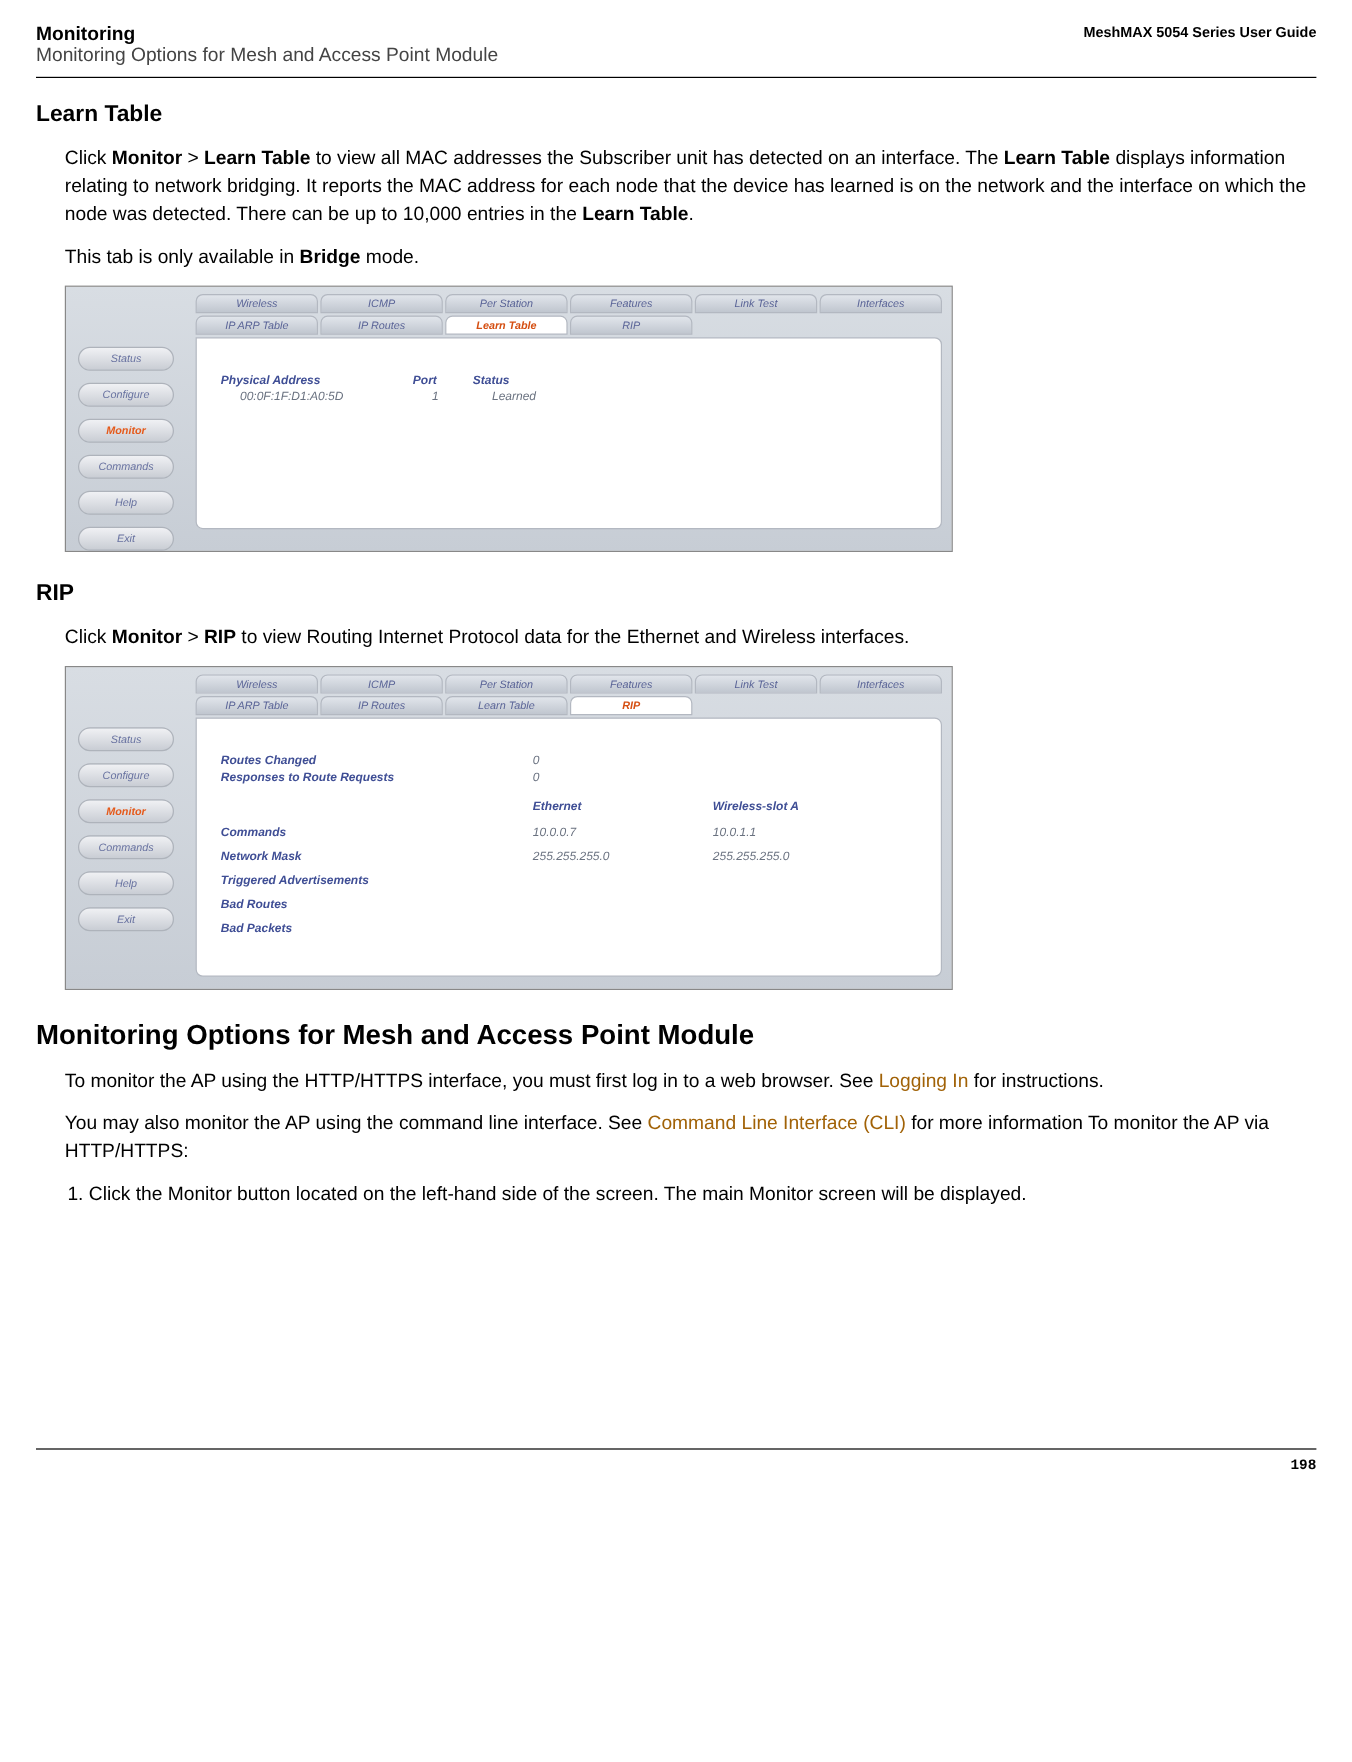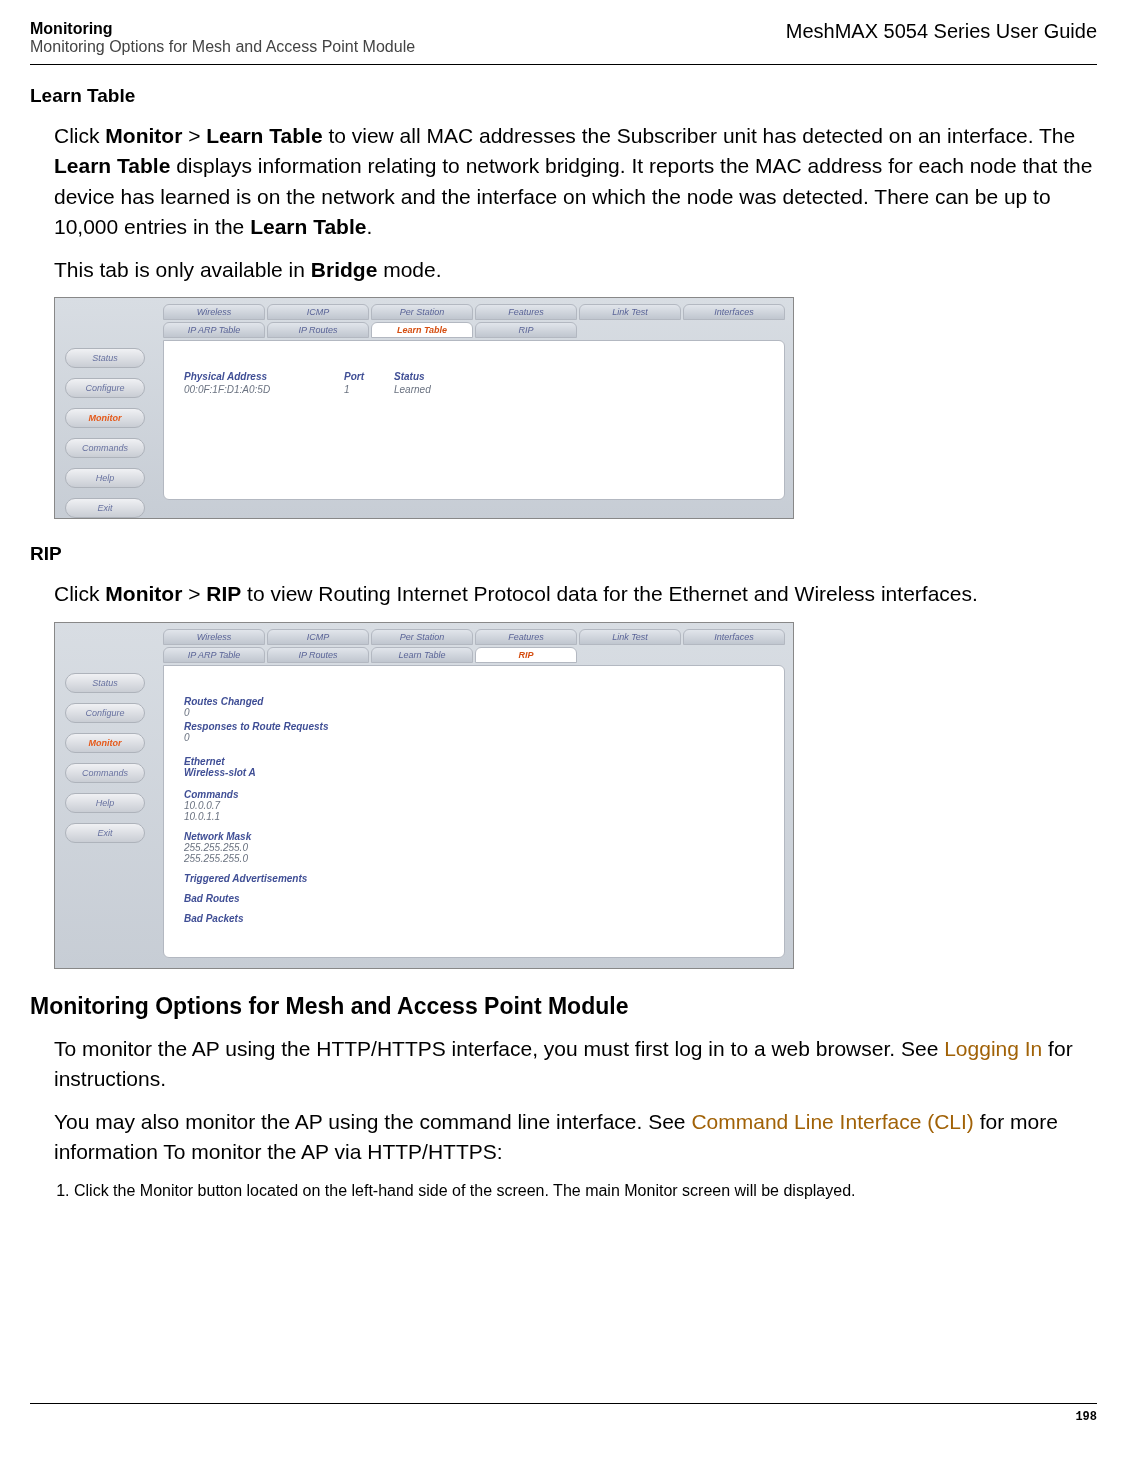--- a/index.html
+++ b/index.html
@@ -21,22 +21,22 @@
       margin-bottom: 8px;
       gap: 22px;
     }
     .header-left {
       font-size: 16px;
     }
     .header-left .bold {
       font-weight: bold;
     }
     .header-right {
-      font-size: 20px;
-      font-weight: normal;
+      font-size: 12px;
+      font-weight: bold;
     }
     .header-subtitle {
       font-size: 16px;
       color: #444;
     }
     hr.top-rule {
       border: none;
       border-top: 1px solid #000;
       margin-top: 6px;
       margin-bottom: 20px;
@@ -46,21 +46,21 @@
       font-weight: bold;
       margin-bottom: 14px;
     }
     h2.main-section-title {
       font-size: 23px;
       font-weight: bold;
       margin-top: 24px;
       margin-bottom: 14px;
     }
     p.body-text {
-      font-size: 21px;
+      font-size: 16px;
       line-height: 1.45;
       margin-left: 24px;
       margin-bottom: 12px;
     }
     p.body-text .bold {
       font-weight: bold;
     }
     .link-text {
       color: #a16207;
     }
@@ -154,31 +154,31 @@
       font-weight: bold;
       font-style: italic;
       font-size: 10px;
       margin-bottom: 2px;
     }
     .lt-row {
       display: flex;
       color: #6a7280;
       font-style: italic;
       font-size: 10px;
+      margin-left: 16px;
     }
     .col-addr { width: 160px; }
     .col-port { width: 50px; }
     .col-status { width: 80px; }
     .rip-line {
       display: flex;
       color: #6a7280;
       font-style: italic;
       font-size: 10px;
       margin-bottom: 3px;
-      flex-direction: column;
     }
     .rip-label {
       width: 260px;
       color: #3f4e95;
       font-weight: bold;
       font-style: italic;
     }
     .rip-col1 { width: 150px; }
     .rip-col2 { width: 150px; }
     .rip-section-header {

